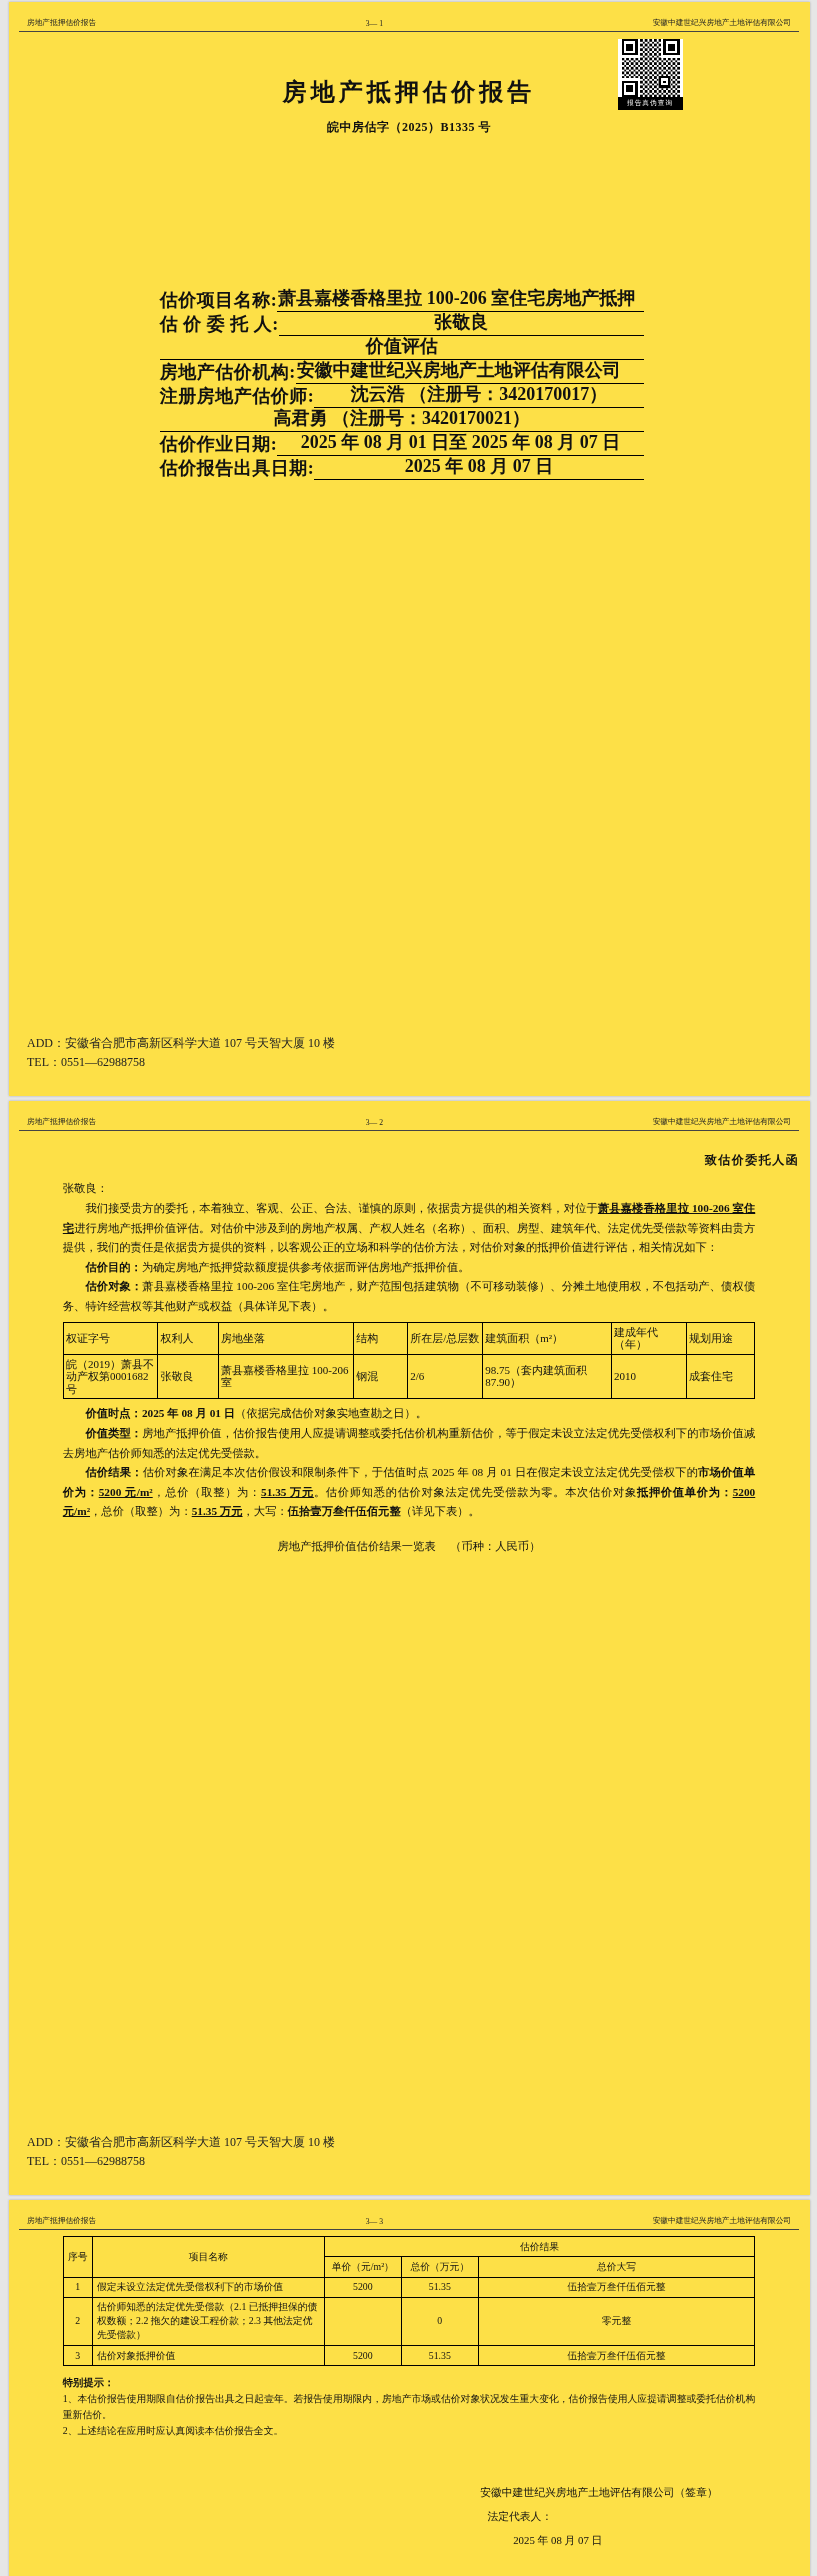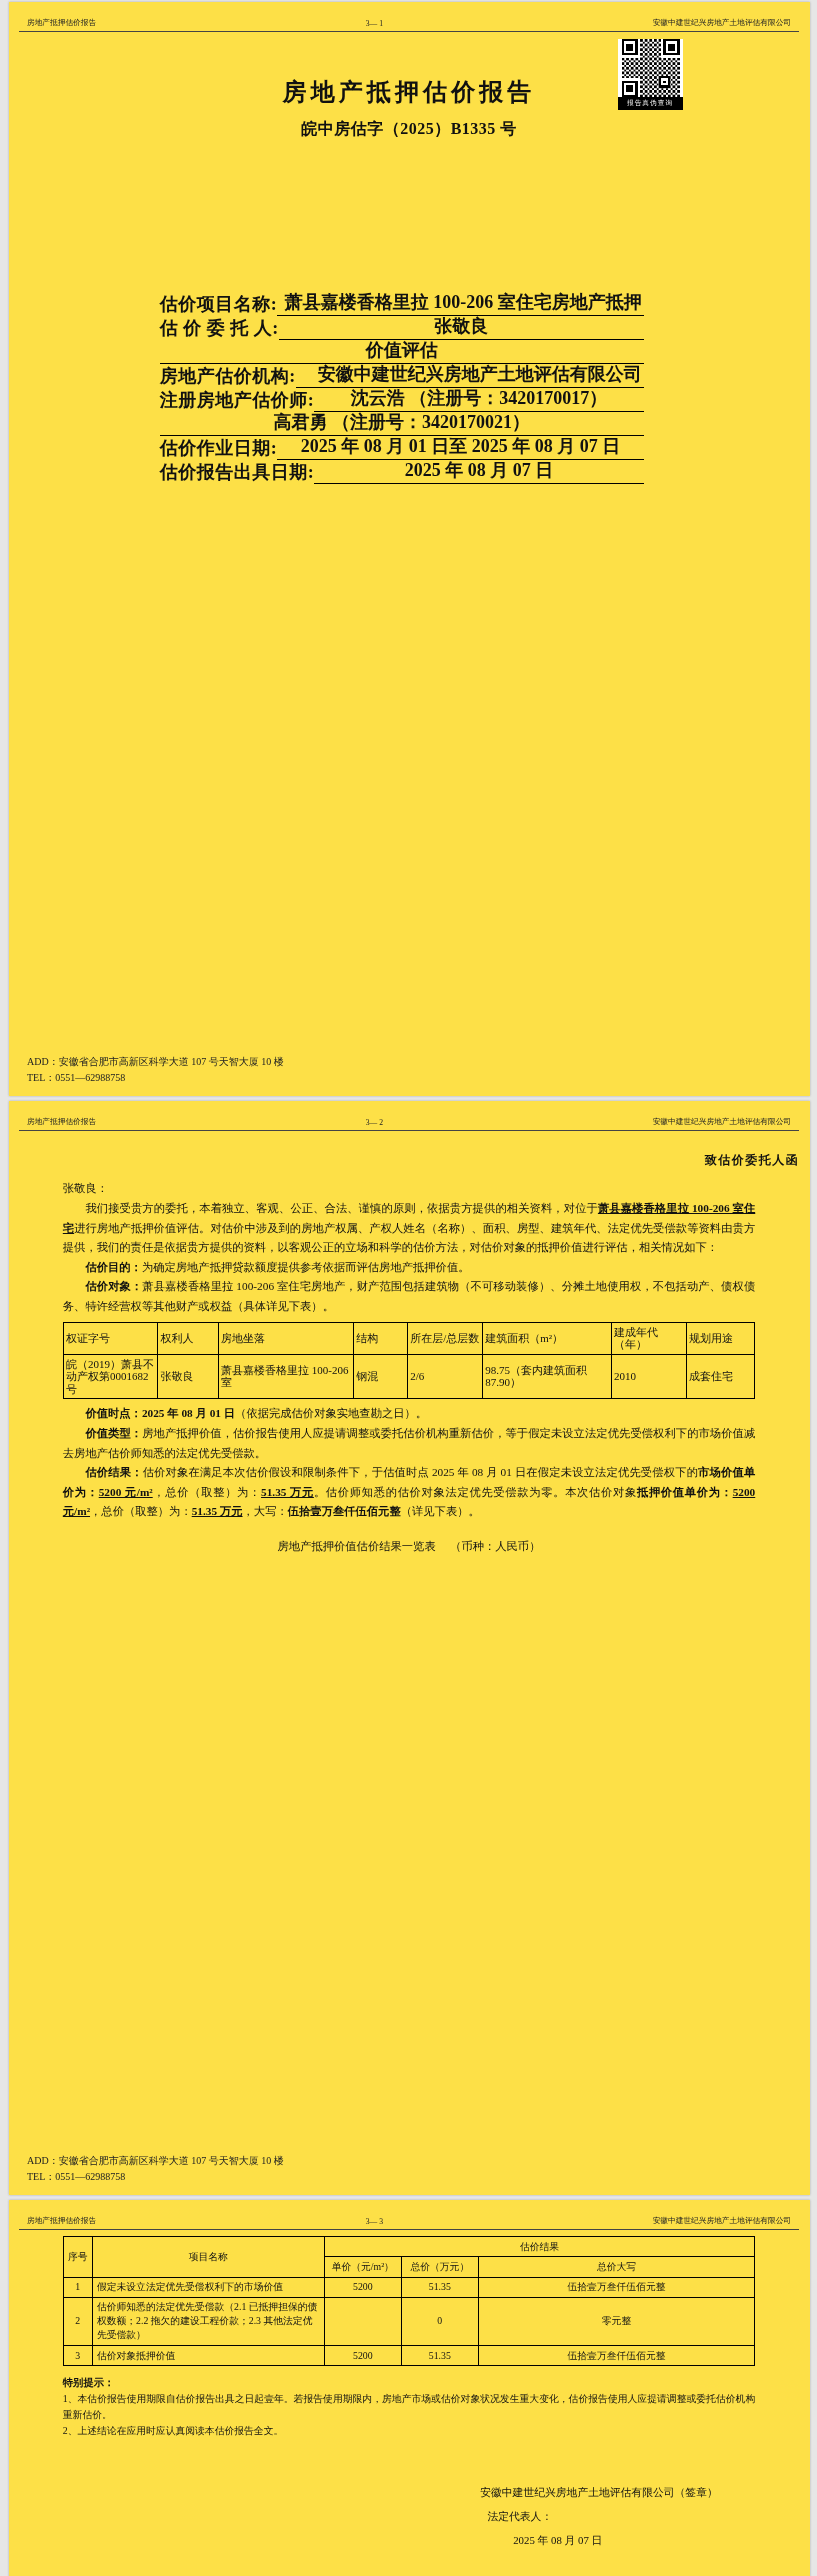--- a/index.html
+++ b/index.html
@@ -26,22 +26,22 @@
     justify-content: space-between;
     align-items: flex-end;
     font-size: 7.7px;
     color: #222;
     padding: 0 8.2px 3.1px 8.2px;
     border-bottom: 1px solid #444;
   }
   .pg-footer {
     position: absolute;
     left: 18.5px;
-    bottom: 10px;
-    font-size: 10px;
+    bottom: 24px;
+    font-size: 12px;
     line-height: 1.6;
     color: #222;
   }
   
   .qr-wrap { position: absolute; top: 37px; right: 127px; width: 65px; }
   .qr { display: block; width: 65px; height: 58px; background: #fff; }
   .qr-caption {
     background: #000; color: #fff;
     font-size: 6.7px; text-align: center;
     padding: 1.5px 0 2.1px 0; letter-spacing: 1px;
@@ -49,42 +49,42 @@
   }
   .title {
     text-align: center;
     font-size: 24px;
     font-weight: bold;
     letter-spacing: 4.1px;
     margin: 44px 0 0 0;
   }
   .doc-no {
     text-align: center;
-    font-size: 16px;
+    font-size: 12px;
     font-weight: bold;
     letter-spacing: 0.5px;
     margin-top: 11.3px;
   }
   .fields {
     margin: 152px 0 0 141px;
     width: 484px;
     font-size: 18px;
     font-weight: bold;
   }
   .frow { display: flex; align-items: flex-end; height: 24px; }
   .flabel { white-space: nowrap; letter-spacing: 0.5px; }
   .fvalue {
     flex: 1;
     border-bottom: 1px solid #000;
     text-align: center;
     padding: 0 2.1px 1px 2.1px;
     white-space: nowrap;
     overflow: hidden;
   }
-  .fvalue.left { text-align: right; padding-left: 1px; }
+  .fvalue.left { text-align: left; padding-left: 1px; }
   
   .letter-title {
     text-align: right;
     font-size: 12px;
     font-weight: bold;
     letter-spacing: 1.5px;
     margin-top: 21.6px;
   }
   .content {
     margin: 0 44px;

